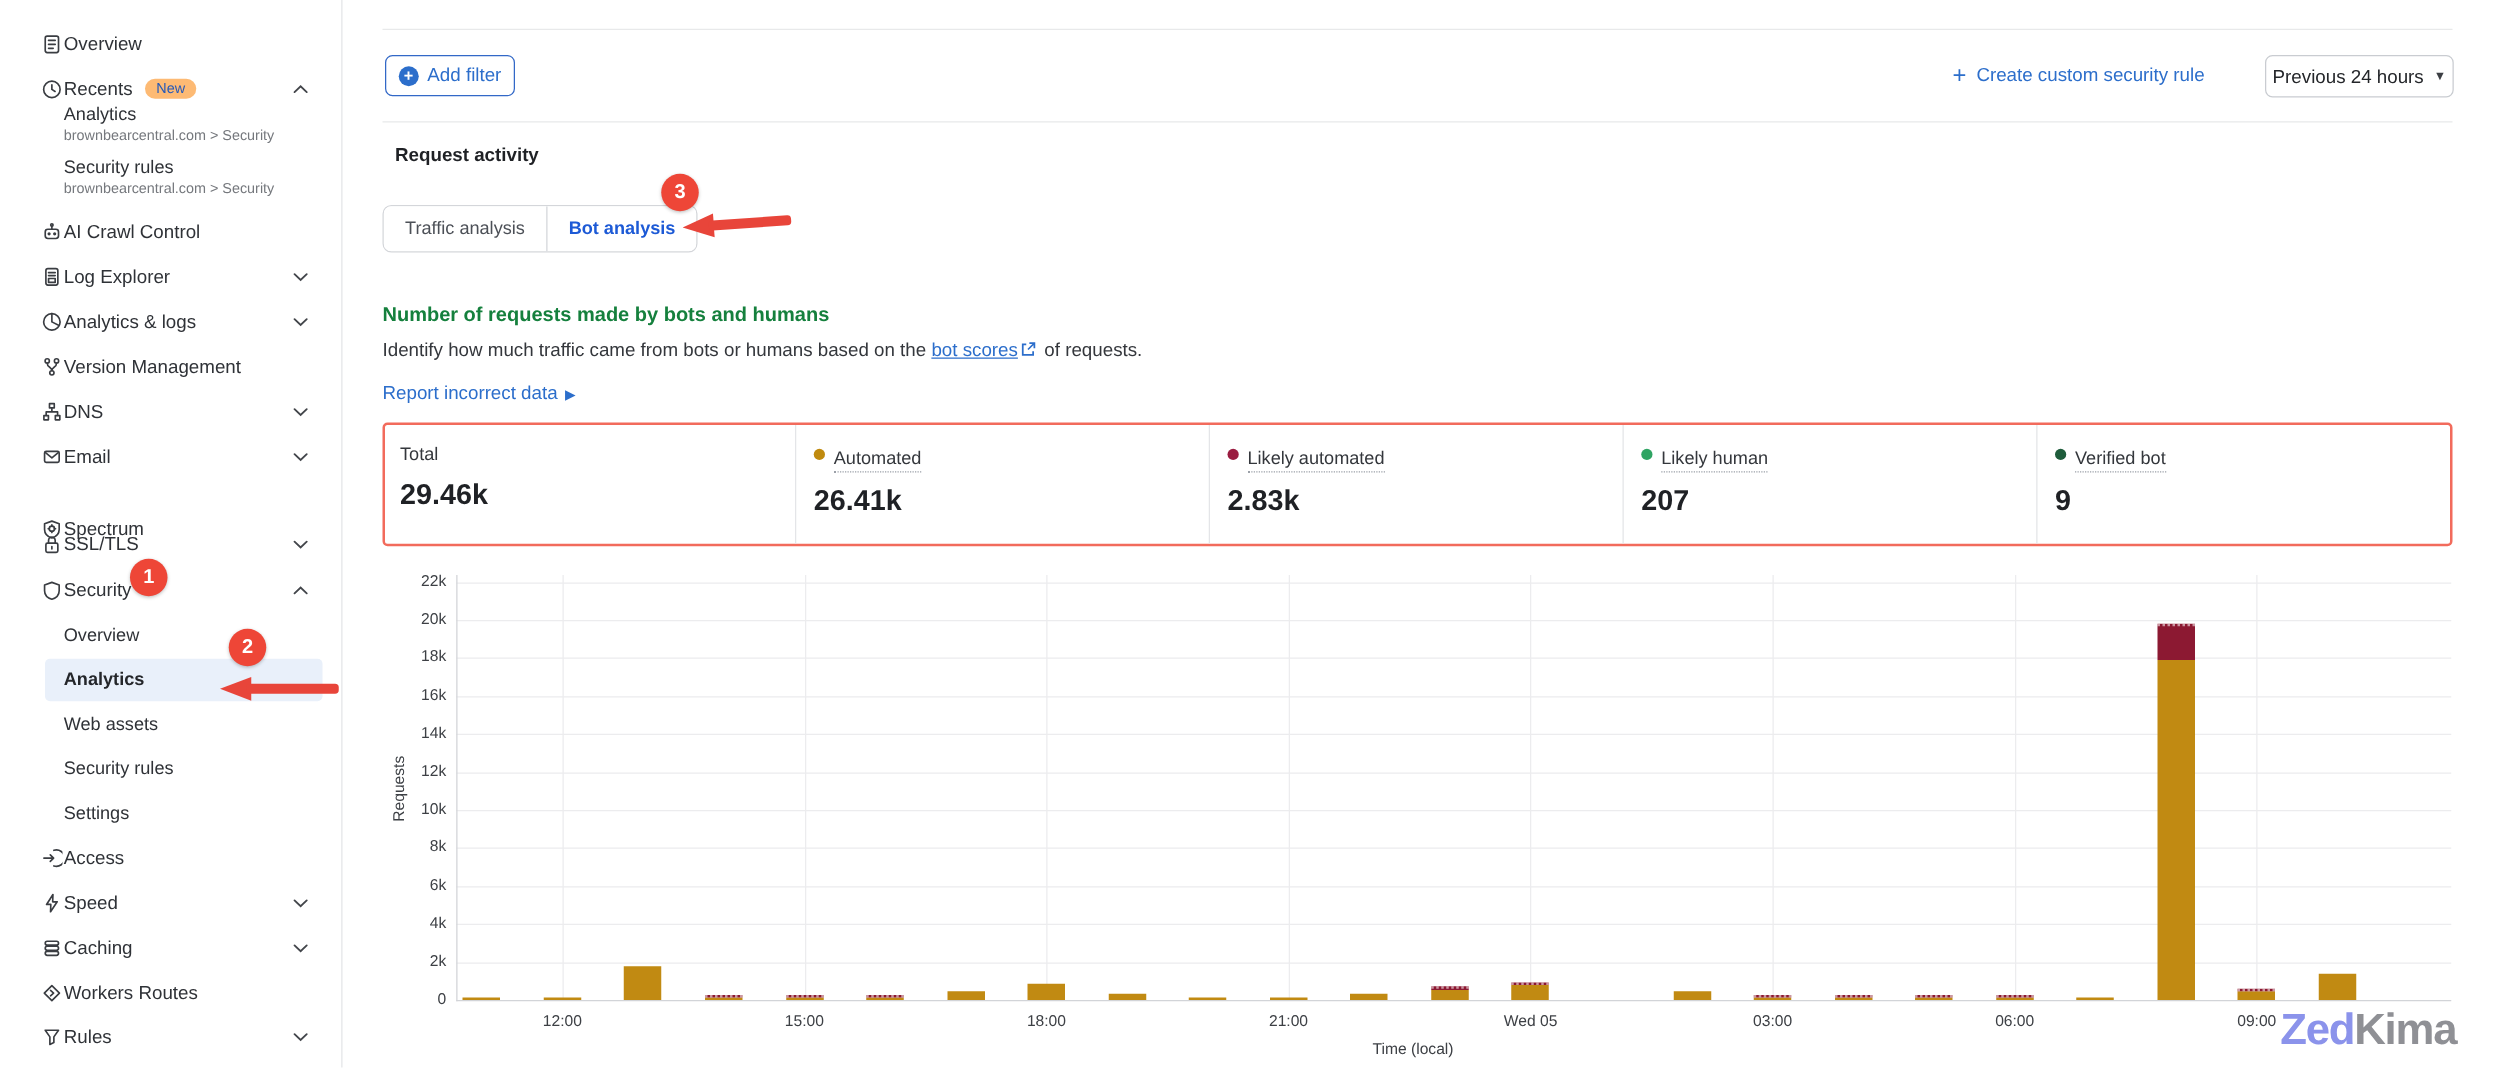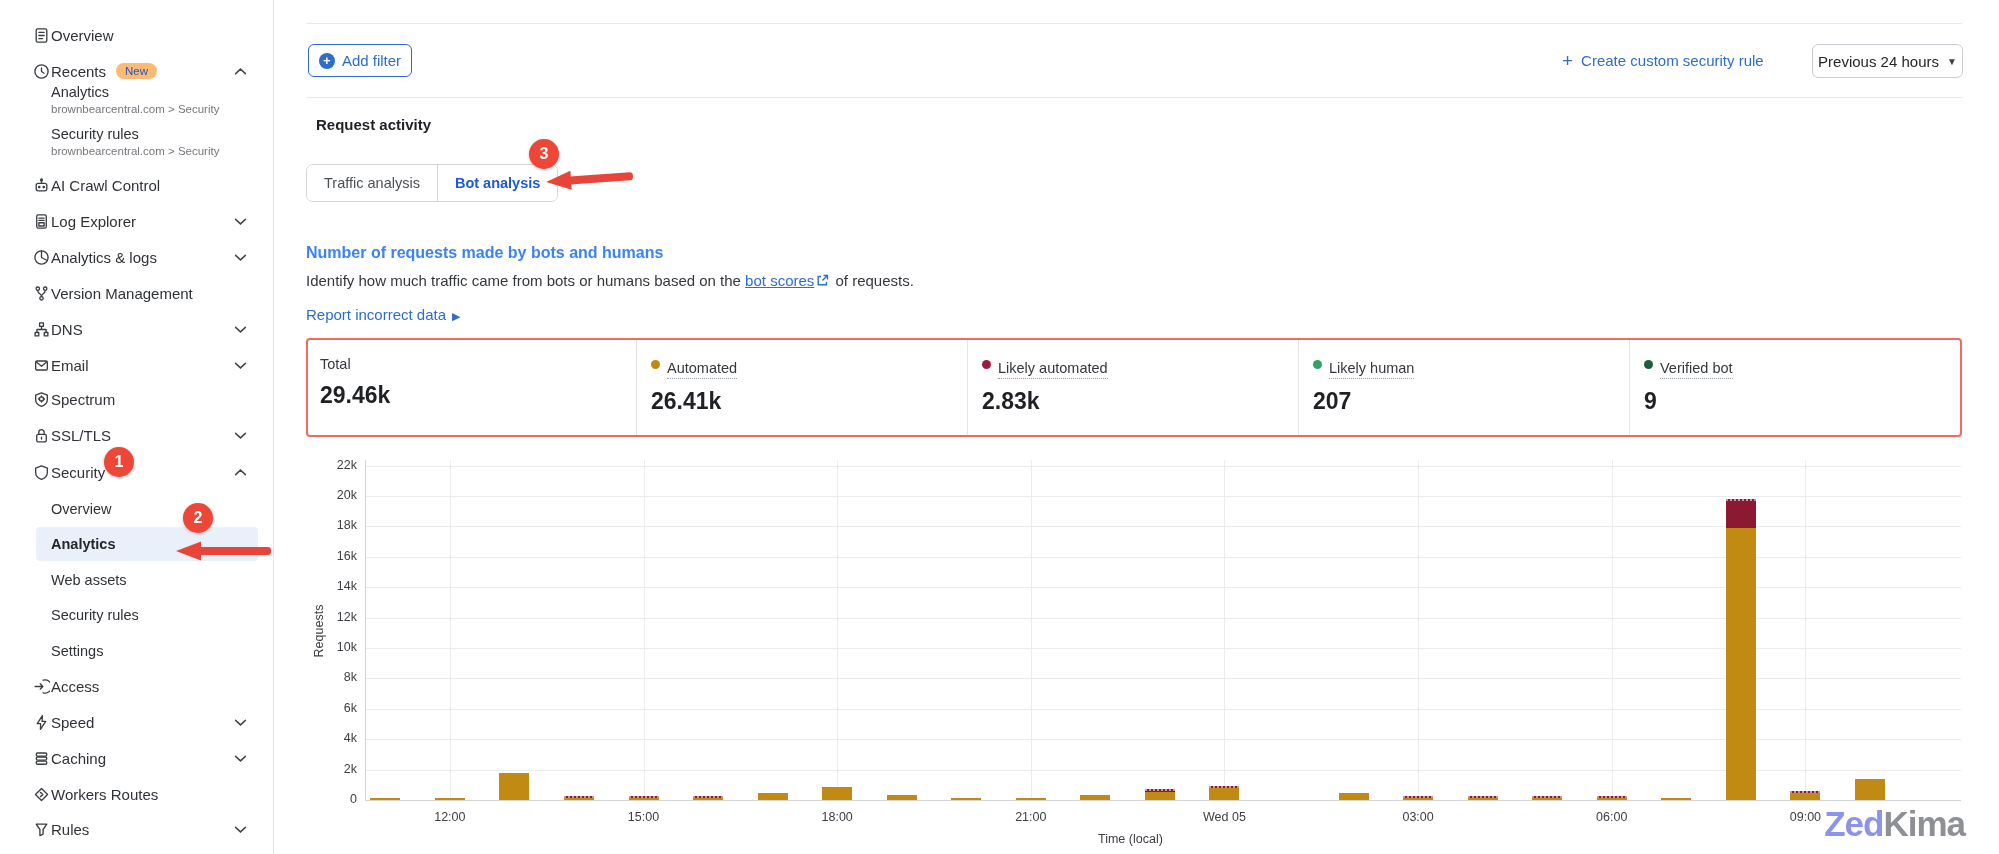--- a/index.html
+++ b/index.html
@@ -46,21 +46,21 @@
 
   
   #ra-title { position:absolute; left:316px; top:116px; font-size:15px; font-weight:700; color:#1f2125; }
   #tabs { position:absolute; left:306px; top:164px; height:38px; display:flex;
     border:1px solid #d4d6da; border-radius:7px; background:#fff; overflow:hidden; }
   .tab { height:100%; display:flex; align-items:center; padding:0 17px; font-size:14.5px;
     color:#4c5057; background:#fff; border:none; cursor:pointer; font-family:inherit; }
   .tab + .tab { border-left:1px solid #d4d6da; }
   .tab.active { color:#1d5ad6; font-weight:700; }
 
-  #sec-heading { position:absolute; left:306px; top:244px; font-size:16px; font-weight:700; color:#3b82f6; }
+  #sec-heading { position:absolute; left:306px; top:244px; font-size:16px; font-weight:700; color:#15803d; }
   #sec-desc { position:absolute; left:306px; top:272px; font-size:15px; color:#34373c; }
   #sec-desc a { color:#2c6ecb; text-decoration:underline; cursor:pointer; }
   .ext-icon { display:inline-block; vertical-align:-1px; margin:0 2px; }
   #report-link { position:absolute; left:306px; top:306px; font-size:15px; color:#2c6ecb; cursor:pointer; }
   #report-link .tri { font-size:11px; margin-left:6px; }
 
   
   #stats-panel { position:absolute; left:306px; top:338px; width:1656px; height:99px;
     border:2px solid #f26b5c; border-radius:4px; background:#fff; display:flex; }
   .stat-col { flex:1; padding:15px 0 0 12px; position:relative; }
@@ -206,21 +206,21 @@
           <path d="M3.2 4.8L8 8.8l4.8-4"></path>
         </svg>
       </span>
       <span class="side-label">Email</span>
       <span class="side-chev">
         <svg width="13" height="9" viewBox="0 0 12 8" fill="none" stroke="currentColor" stroke-width="1.4" stroke-linecap="round">
           <path d="M1.5 2L6 6.2 10.5 2"></path>
         </svg>
       </span>
     </div>
-    <div class="side-item" style="top: 382px;">
+    <div class="side-item" style="top: 406px;">
       <span class="side-icon">
         <svg width="17" height="17" viewBox="0 0 16 16" fill="none" stroke="currentColor" stroke-width="1.25" stroke-linecap="round" stroke-linejoin="round">
           <path d="M8 1.8l5.5 2v4.2c0 3.5-2.5 5.5-5.5 6.5-3-1-5.5-3-5.5-6.5V3.8z"></path>
           <circle cx="8" cy="7.5" r="2"></circle>
           <path d="M8 4.6v1M8 9.4v1M5.2 7.5h1M9.8 7.5h1"></path>
         </svg>
       </span>
       <span class="side-label">Spectrum</span>
     </div>
     <div class="side-item" style="top: 418px;">

